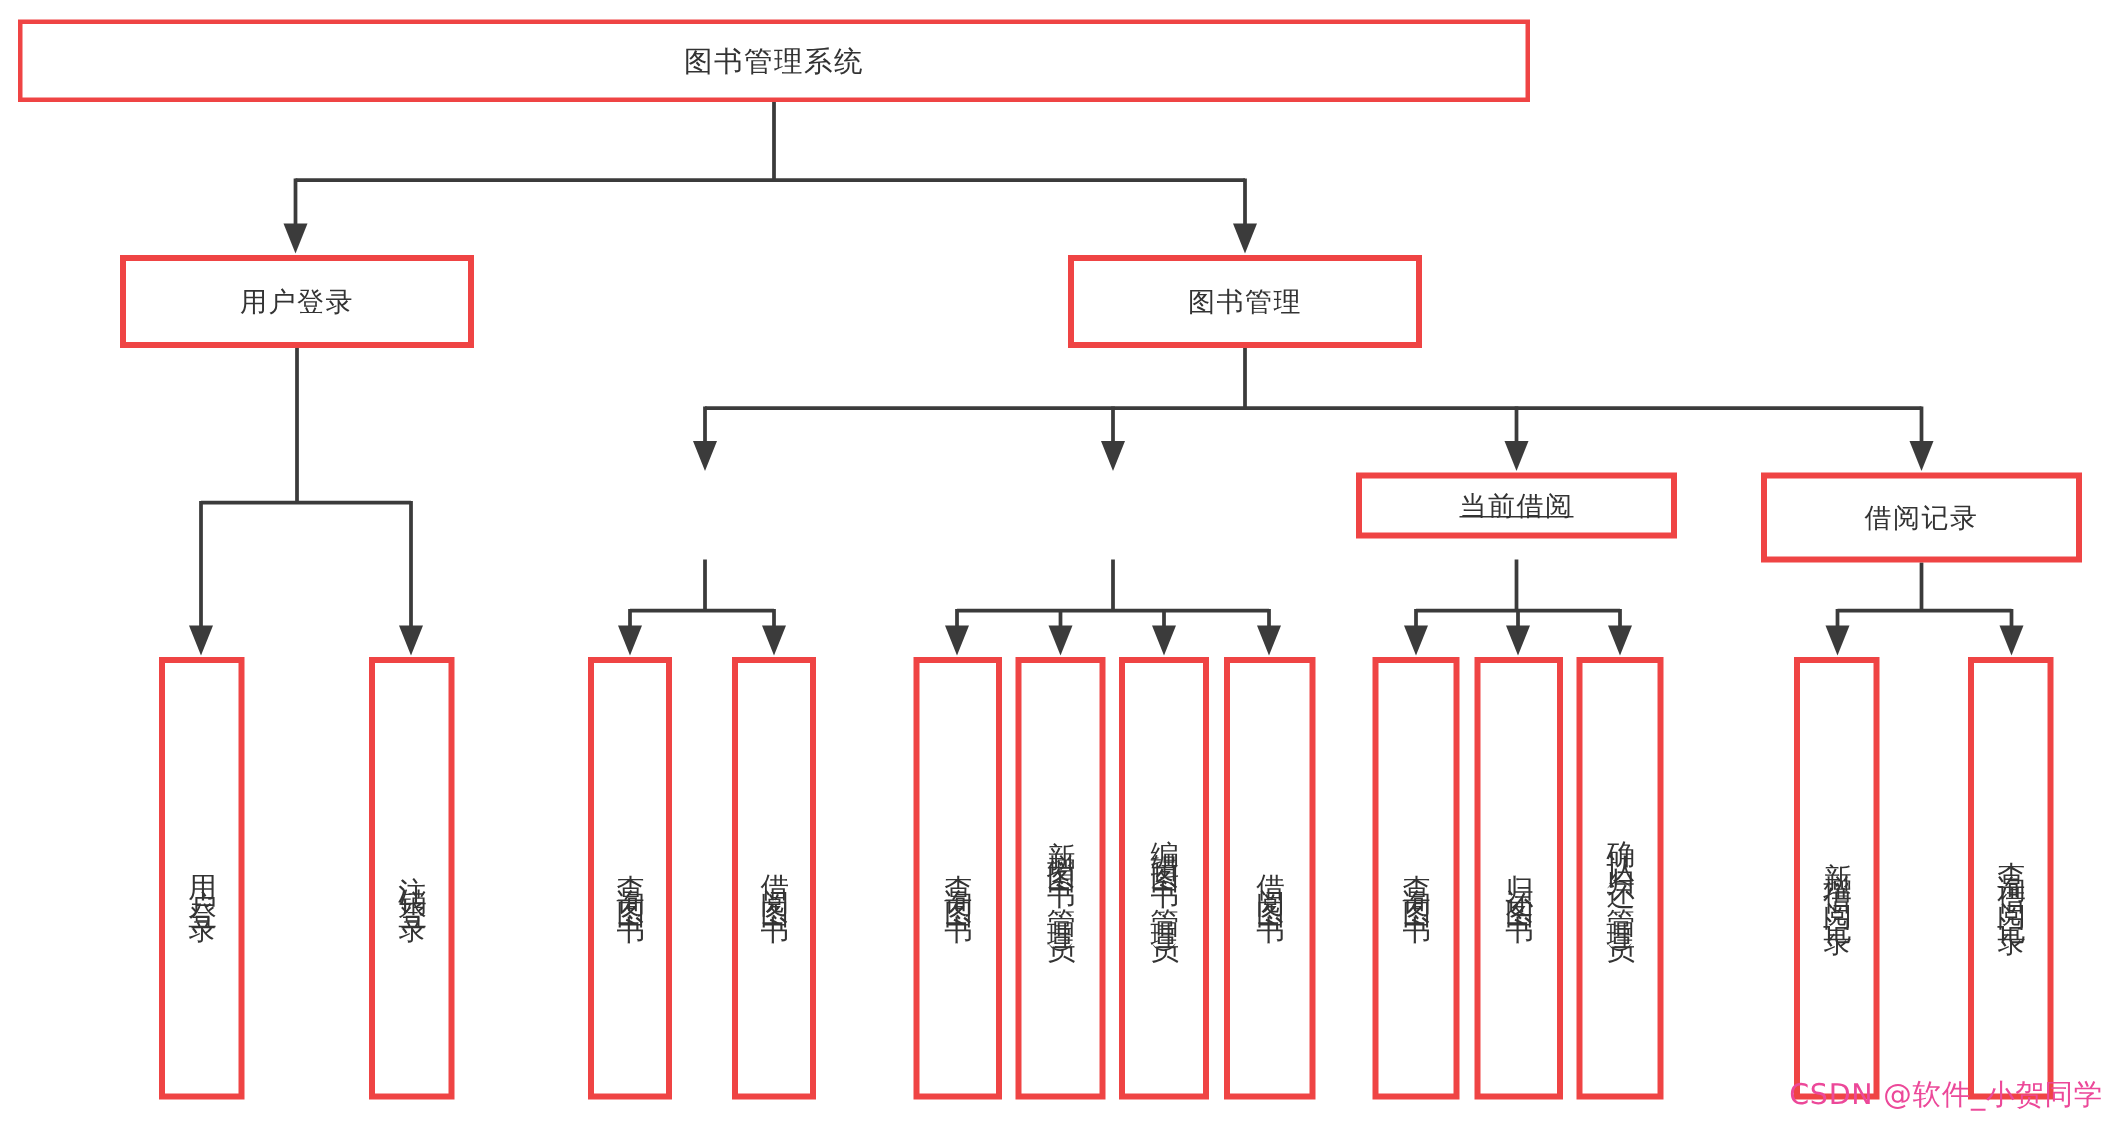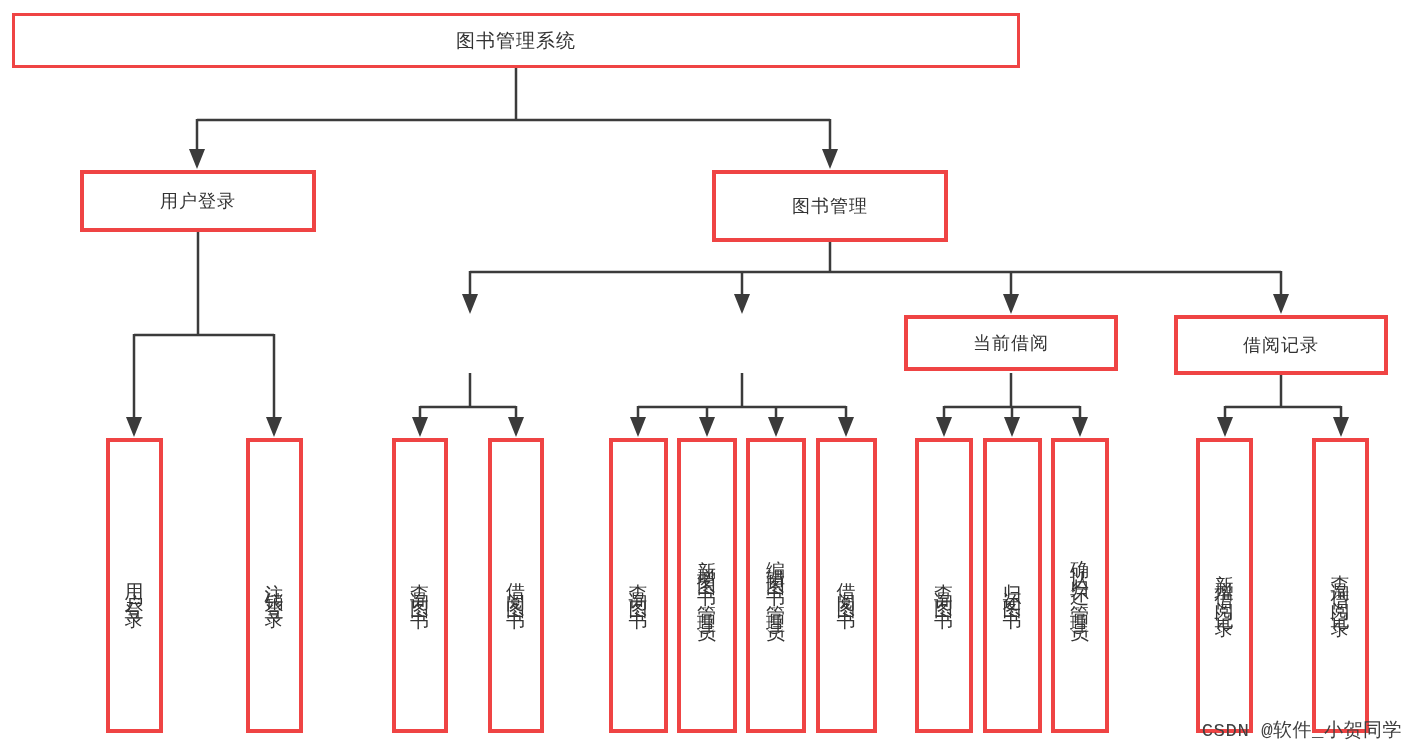--- a/index.html
+++ b/index.html
@@ -51,24 +51,23 @@
     text-orientation: mixed;
     letter-spacing: 9px;
     white-space: nowrap;
     line-height: 1;
   }
   .watermark {
     position: absolute;
     right: 3px;
     bottom: 4px;
     font-size: 19px;
-    color: #404040;
+    color: #ec4899;
     letter-spacing: 0.5px;
     white-space: nowrap;
-    font-family: Liberation Mono, monospace;
   }
 </style>
 </head>
 <body>
 
 <div class="canvas">
 
   <svg class="connectors" viewBox="0 0 1405 747" xmlns="http://www.w3.org/2000/svg" aria-hidden="true">
 
     <line x1="516" y1="68" x2="516" y2="121"></line>
@@ -131,25 +130,25 @@
     <polygon points="1341,437 1333,417 1349,417"></polygon>
   </svg>
 
   <div class="node node-root" style="left:12px; top:13px; width:1008px; height:55px;">
     <span>图书管理系统</span>
   </div>
 
   <div class="node node-h" style="left:80px; top:170px; width:236px; height:62px;">
     <span>用户登录</span>
   </div>
-  <div class="node node-h" style="left:712px; top:170px; width:236px; height:72px;">
+  <div class="node node-h" style="left:712px; top:170px; width:236px; height:62px;">
     <span>图书管理</span>
   </div>
 
-  <div class="node node-h" style="left:904px; top:315px; width:214px; height:56px;">
+  <div class="node node-h" style="left:904px; top:315px; width:214px; height:44px;text-decoration:underline;">
     <span>当前借阅</span>
   </div>
   <div class="node node-h" style="left:1174px; top:315px; width:214px; height:60px;">
     <span>借阅记录</span>
   </div>
 
   <div class="node node-v" style="left:106px; top:438px; width:57px; height:295px;">
     <span class="vtext">用户登录</span>
   </div>
   <div class="node node-v" style="left:246px; top:438px; width:57px; height:295px;">

